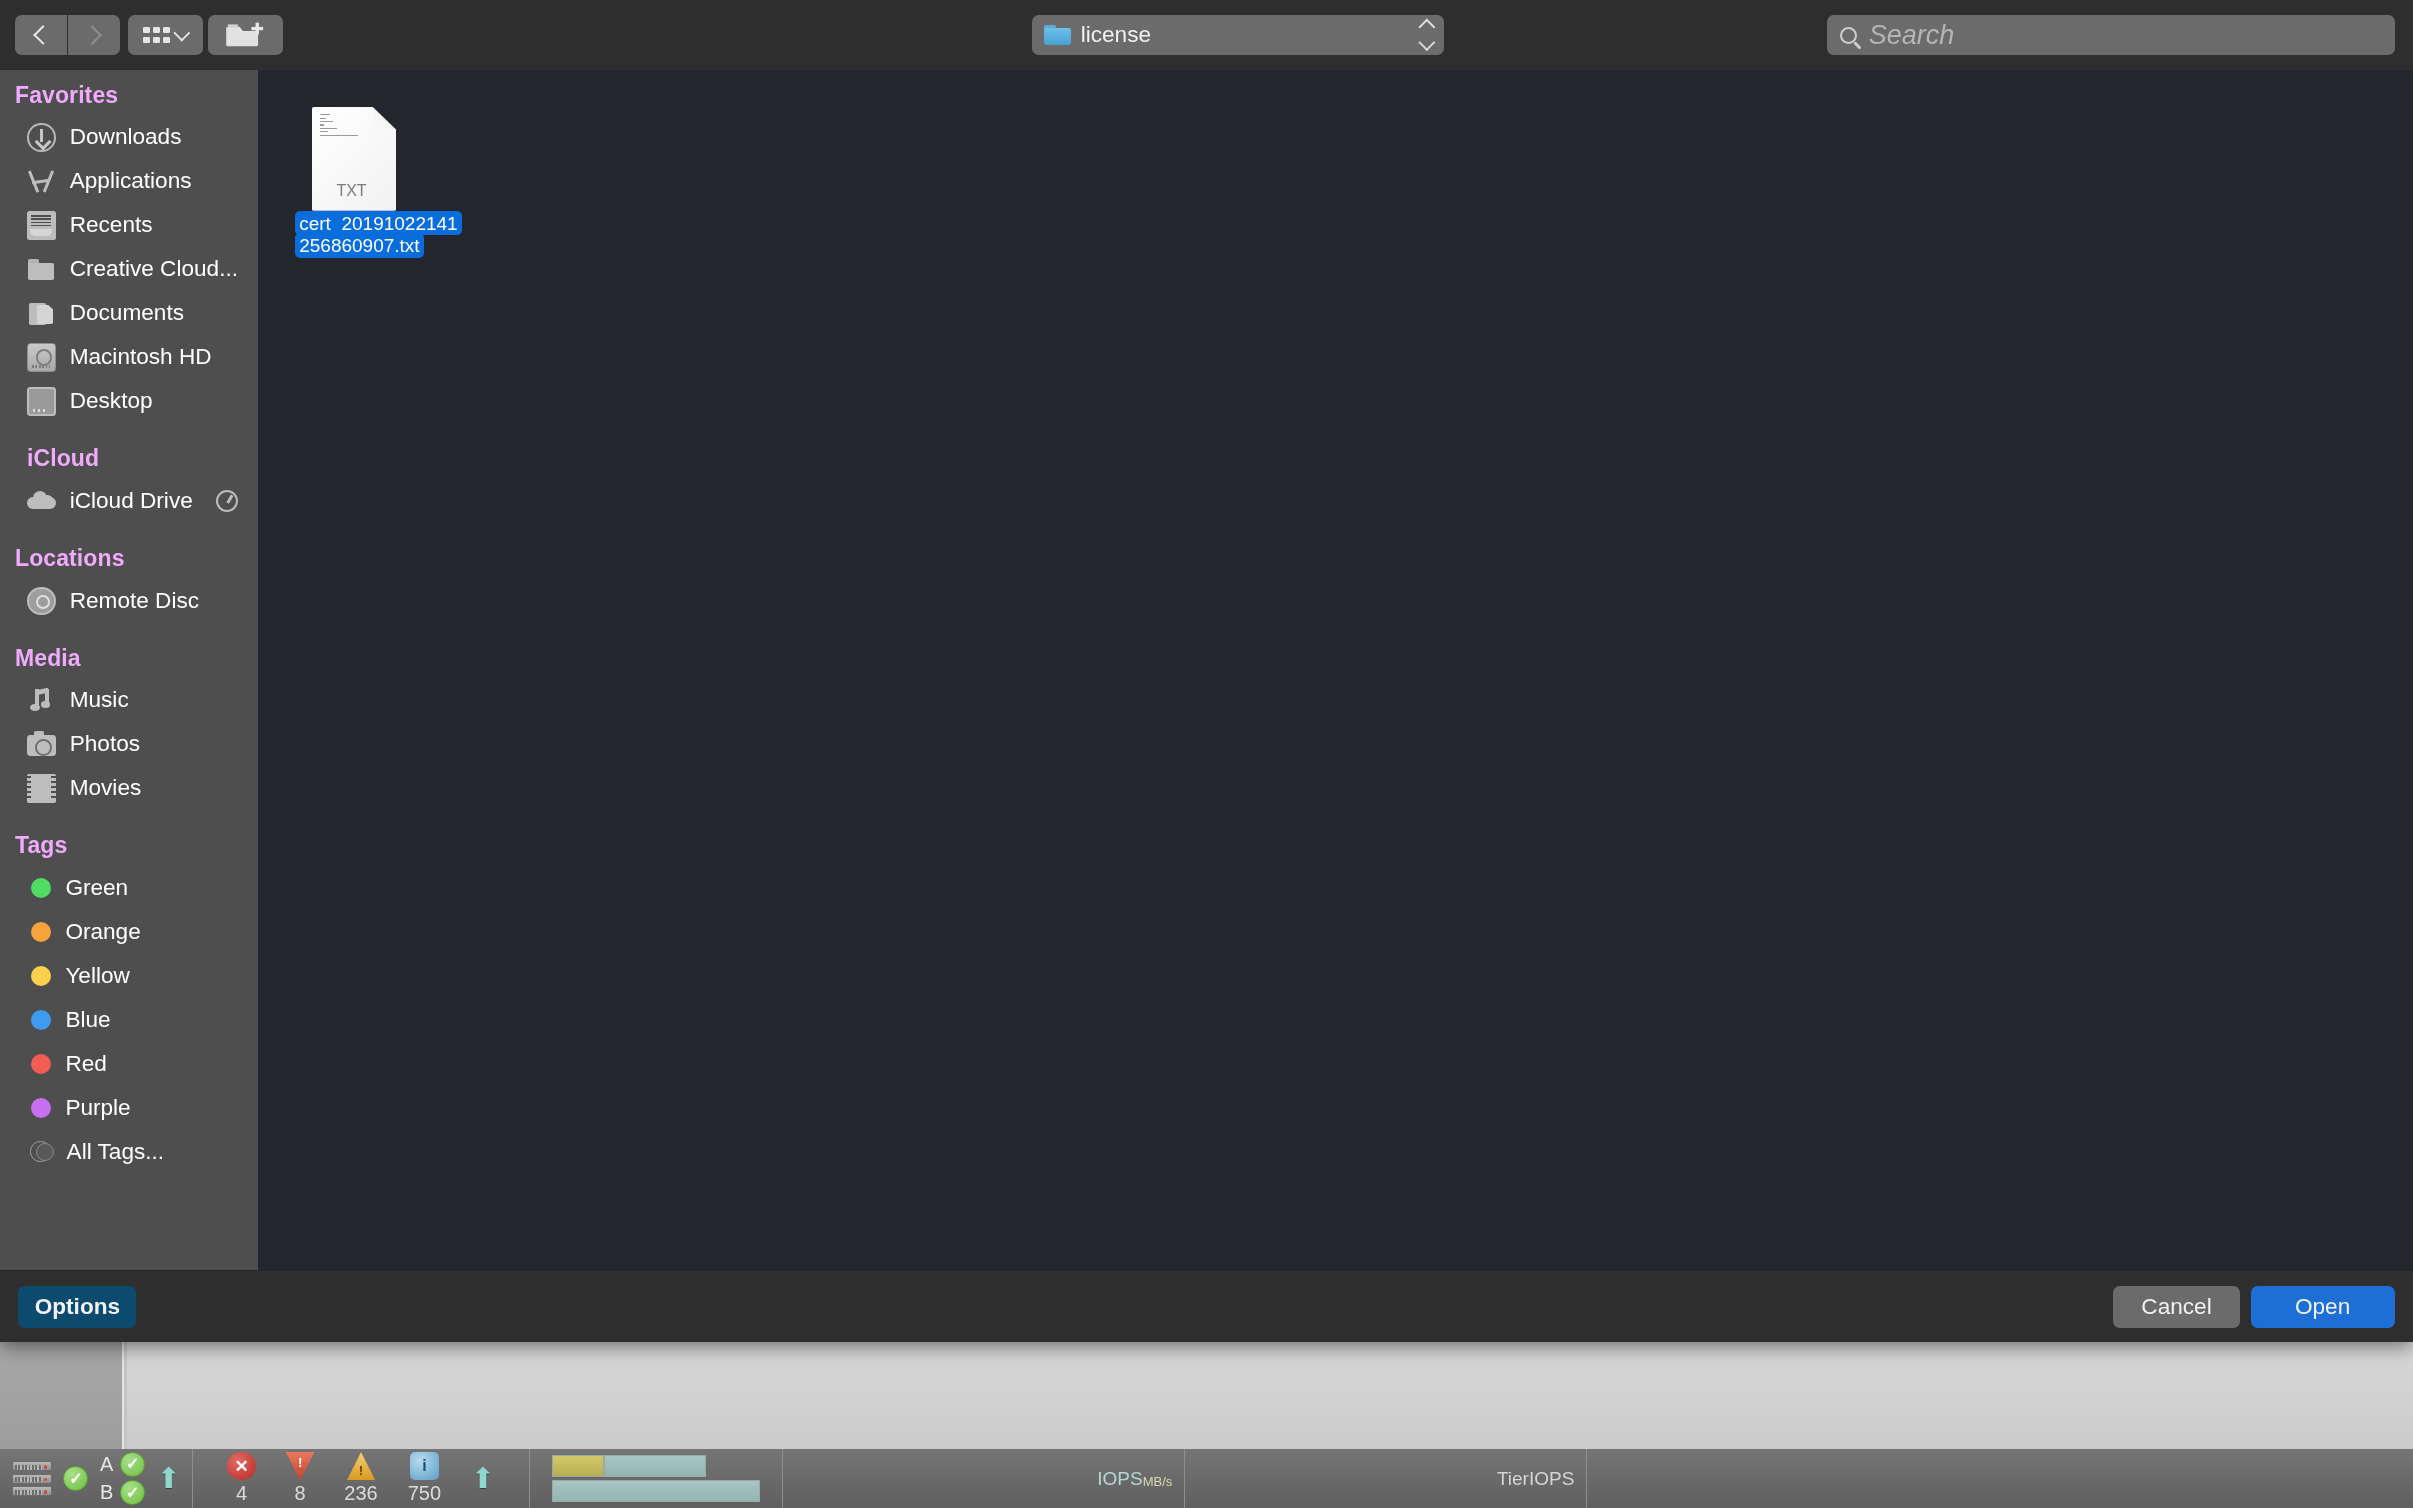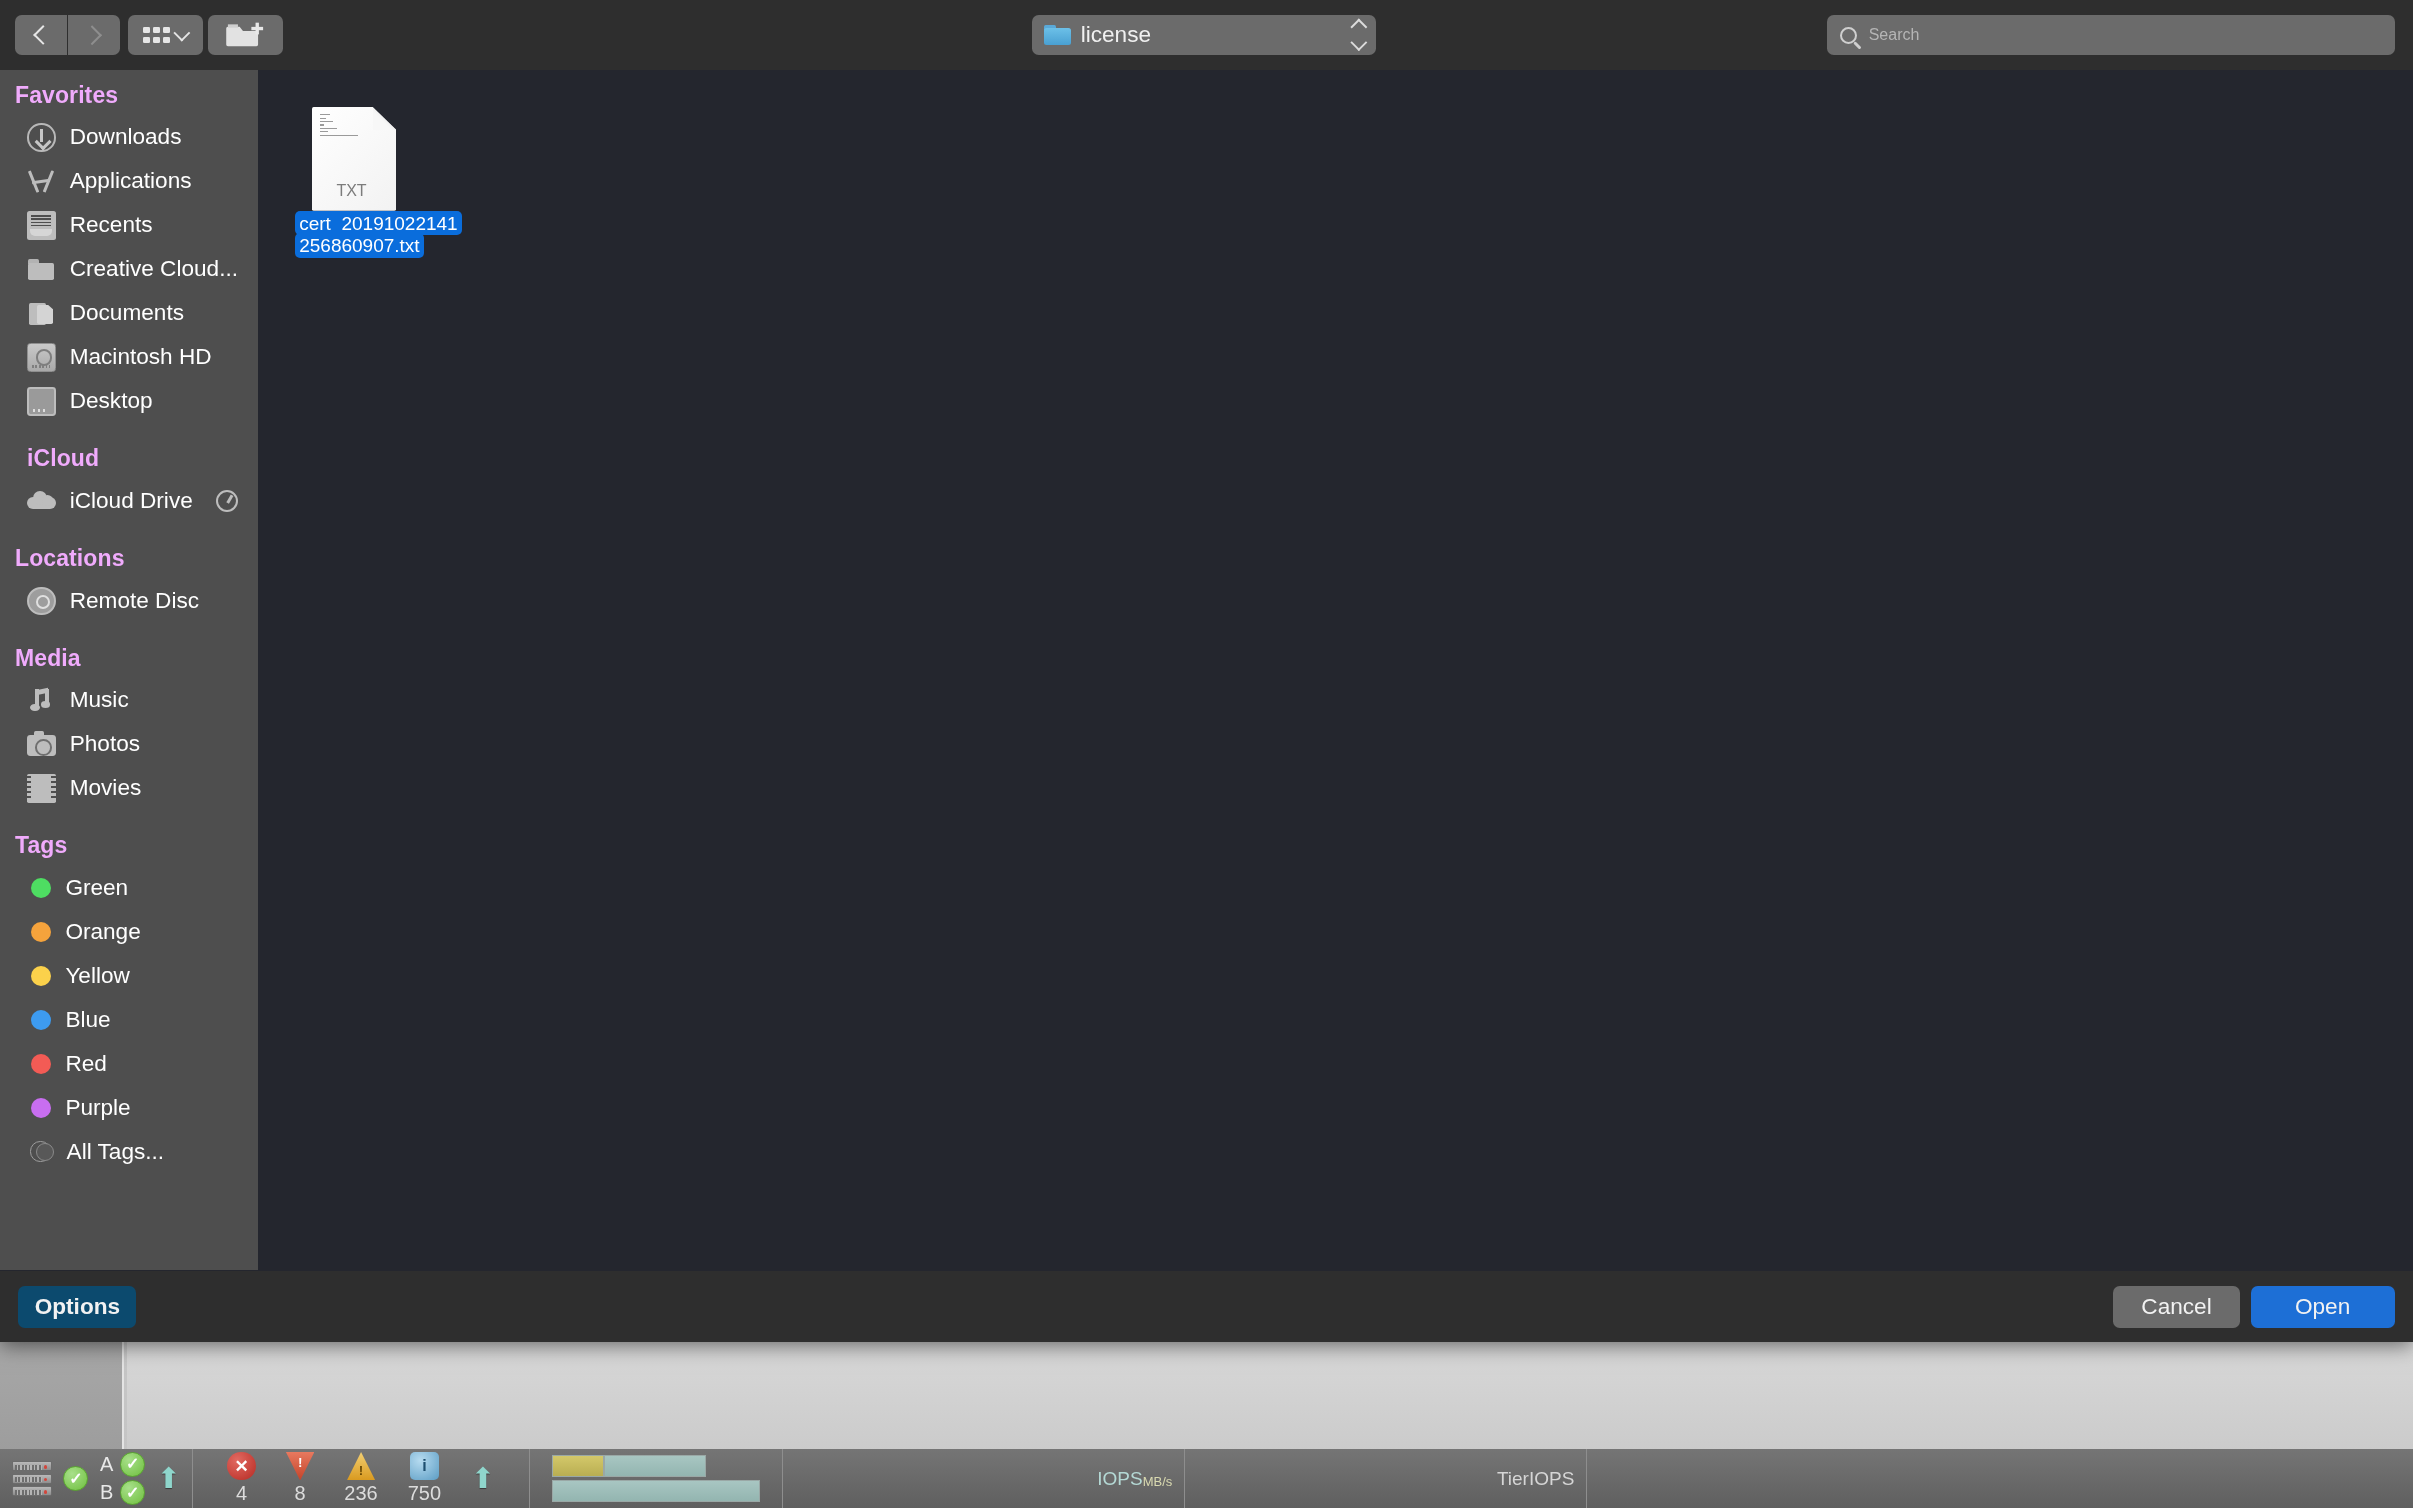--- a/index.html
+++ b/index.html
@@ -68,39 +68,39 @@
   #newfolder-btn { left:208px; top:15px; width:75px; height:40px; }
 
   .chev { width:14.2px; height:14.2px; border-left:2.9px solid #e6e6e6; border-bottom:2.9px solid #e6e6e6; }
   .chev.left  { transform:rotate(45deg); margin-left:4.2px; }
   .chev.right { transform:rotate(-135deg); margin-right:4.2px; border-color:#8e8e8e; }
   .grid-ico { display:grid; grid-template-columns:repeat(3,6.7px); grid-template-rows:repeat(2,6.7px); gap:3.4px; }
   .grid-ico i { background:#e6e6e6; border-radius:1.3px; display:block; }
   .chev-down { width:11.7px;height:11.7px; border-right:2.9px solid #e6e6e6; border-bottom:2.9px solid #e6e6e6;
                transform:rotate(45deg); margin-top:-5px; }
 
-  #path-popup { position:absolute; left:1032px; top:15px; width:344px; height:40px;
+  #path-popup { position:absolute; left:1032px; top:15px; width:412px; height:40px;
                 background:#6b6b6b; border-radius:6.7px; display:flex; align-items:center; padding:0 11.7px; }
   .folder-ico { width:27px; height:20px; position:relative; flex:0 0 auto; }
   .folder-ico .tab { position:absolute; left:0; top:0; width:12.6px; height:5px;
                      background:#5aa9d8; border-radius:1.7px 1.7px 0 0; }
   .folder-ico .body { position:absolute; left:0; top:3.4px; width:27px; height:17px;
                       background:linear-gradient(180deg,#6cc0e8,#49a0d2); border-radius:2.5px; }
   #path-label { color:#f0f0f0; font-size:22.6px; margin-left:10px; flex:1; }
   .stepper { display:flex; flex-direction:column; gap:4.2px; align-items:center; }
   .stepper .up,.stepper .dn { width:11.7px;height:11.7px; border-left:2.5px solid #dcdcdc; border-top:2.5px solid #dcdcdc; }
   .stepper .up { transform:rotate(45deg); }
   .stepper .dn { transform:rotate(-135deg); }
 
   #search-field { position:absolute; right:18.4px; top:15px; width:568px; height:40px;
                   background:#6b6b6b; border-radius:6.7px; display:flex; align-items:center; padding:0 13.4px; }
   .mag { width:17px;height:17px; border:2.5px solid #cfcfcf; border-radius:50%; position:relative; flex:0 0 auto; }
   .mag::after { content:""; position:absolute; right:-6.7px; bottom:-5px; width:9.2px; height:2.5px;
                 background:#cfcfcf; transform:rotate(45deg); border-radius:1.7px; }
-  #search-ph { color:#b5b5b5; font-size:16px; margin-left:11.7px; }
+  #search-ph { color:#b5b5b5; font-size:27px; margin-left:11.7px;font-style:italic; }
 
   
   #sidebar { position:absolute; left:0; top:70px; width:258px; height:1200px;
              background:#4e4e4e; overflow:hidden; }
   .sb-header { color:#f0abfc; font-size:23px; font-weight:bold; padding:11.7px 0 6.7px 15px; letter-spacing:0.1px; }
   .sb-item { display:flex; align-items:center; height:44px; padding-left:27px; gap:14.2px; }
   .sb-label { color:#ffffff; font-size:22.6px; white-space:nowrap; }
   .sb-ico { width:28.5px; height:28.5px; flex:0 0 auto; position:relative; }
 
   .ico-dl { border:2.5px solid #b8b8b8; border-radius:50%; }

